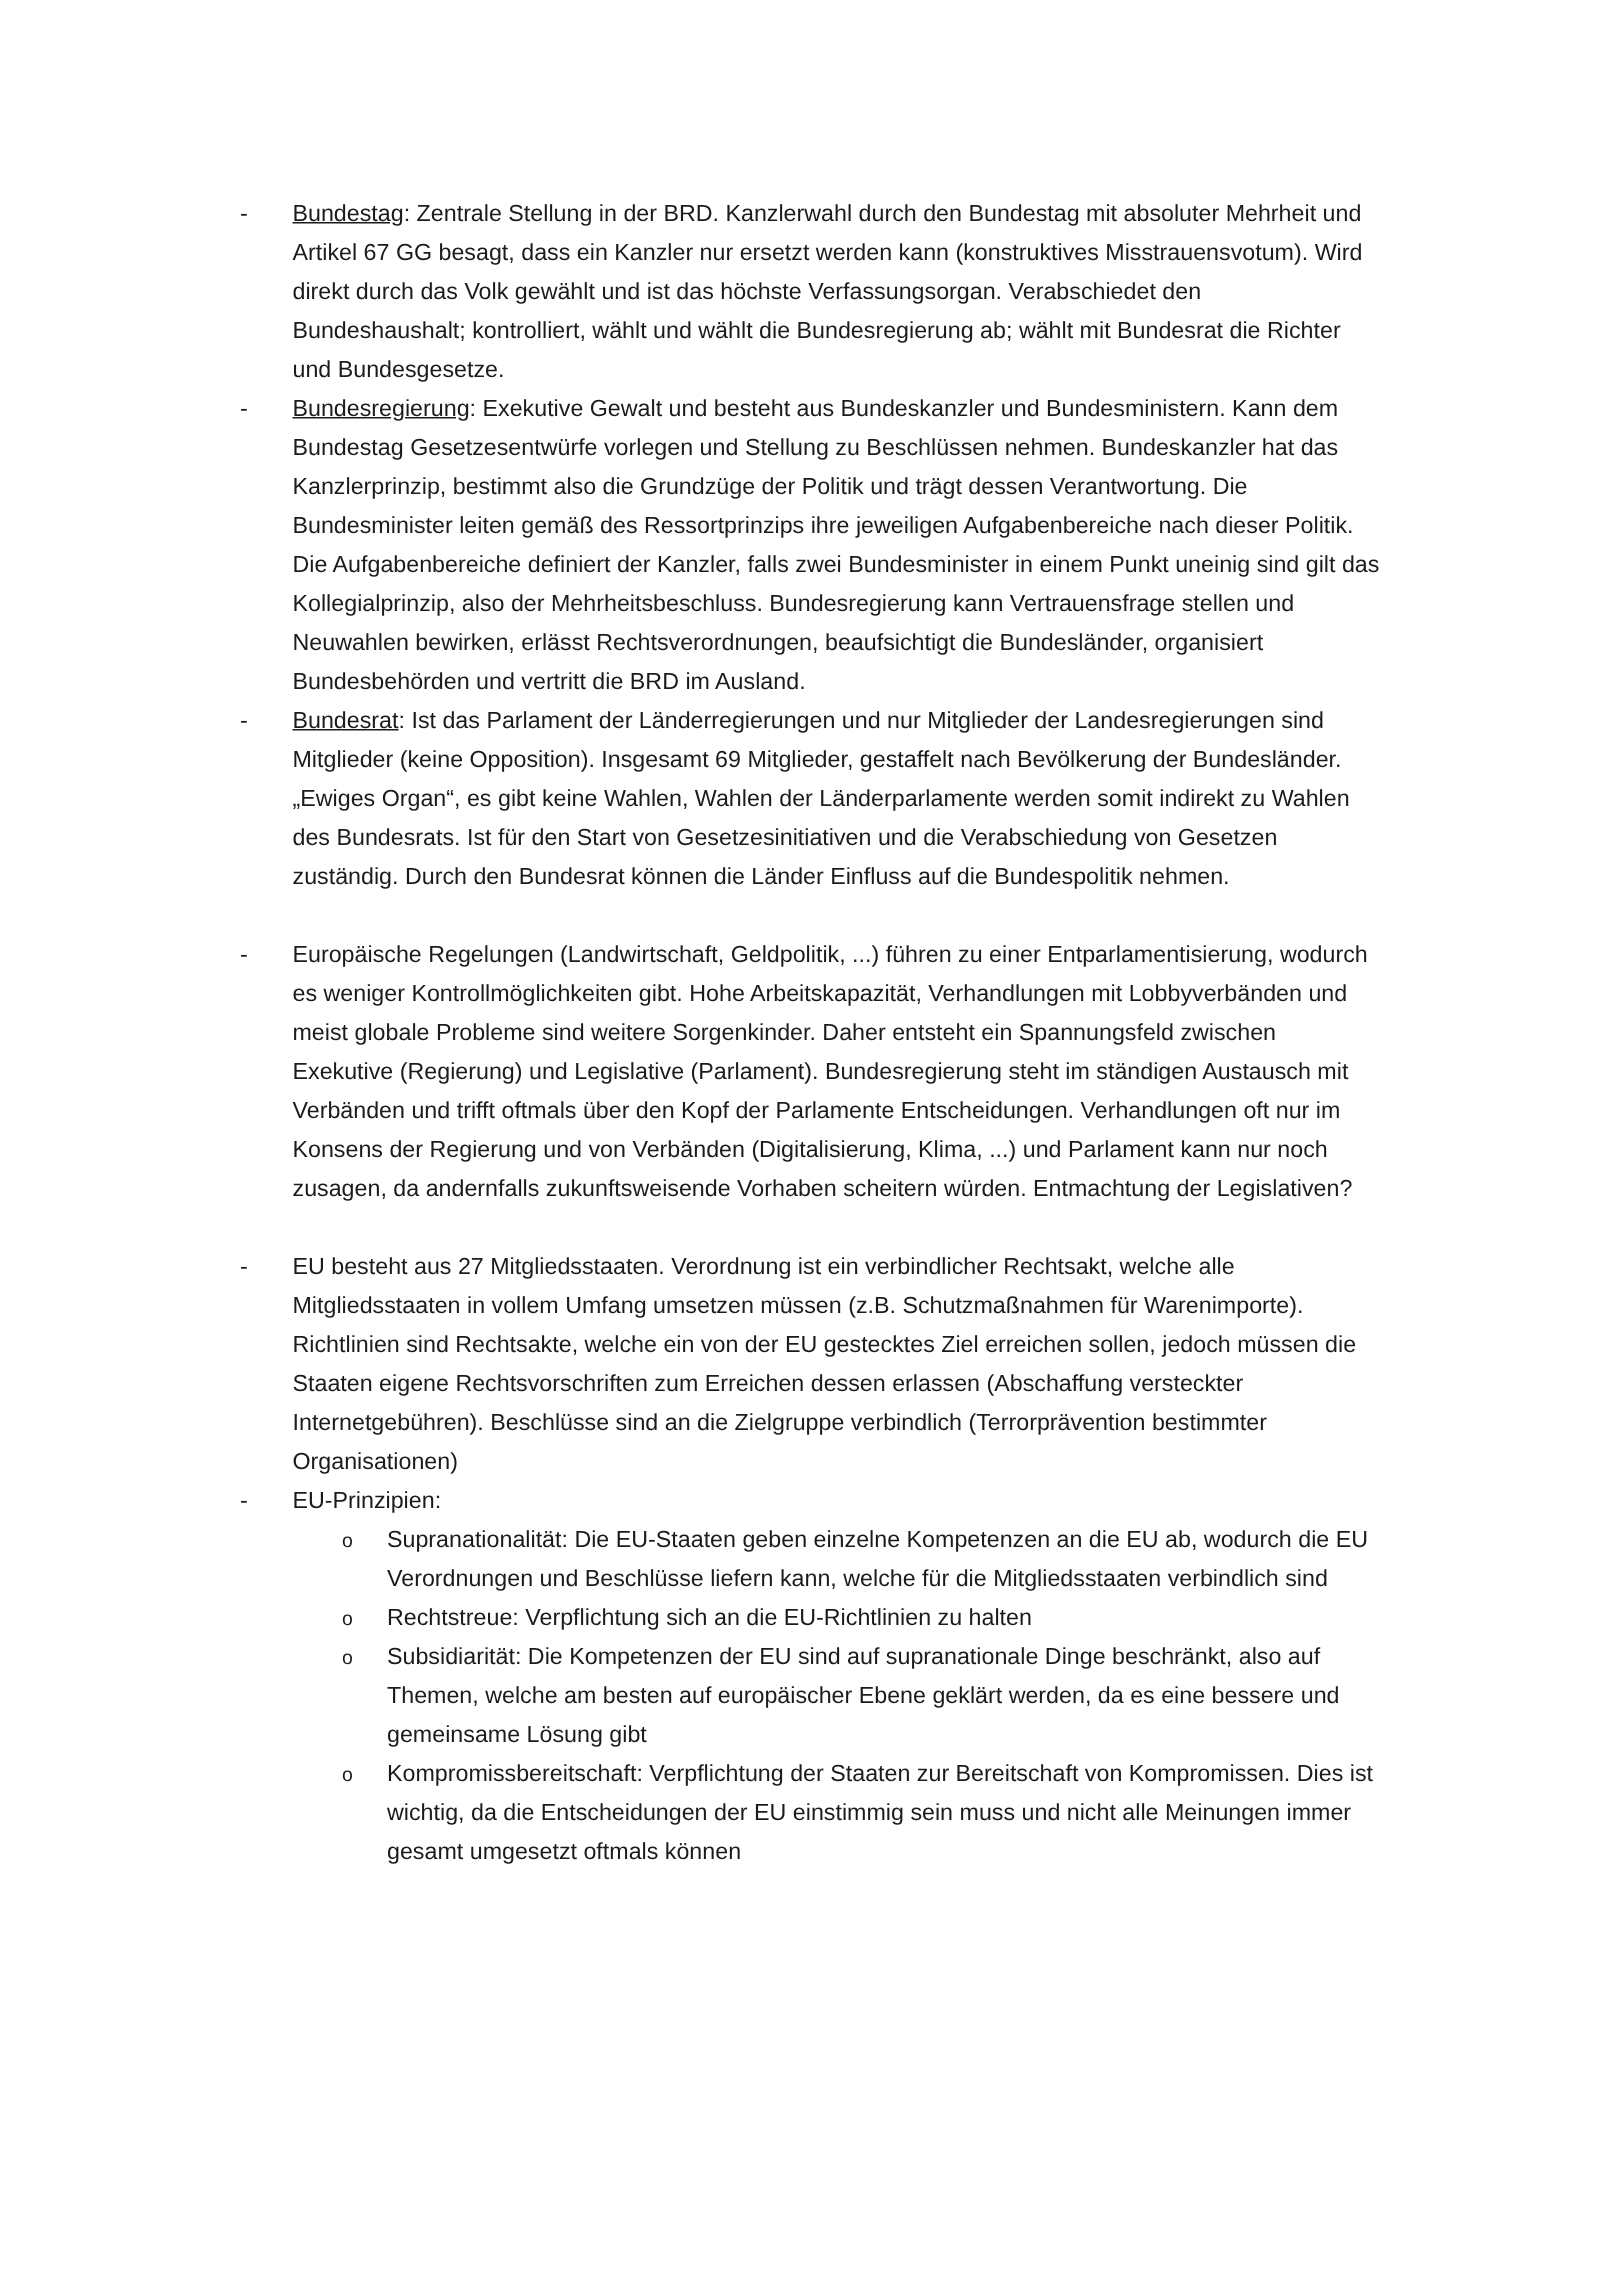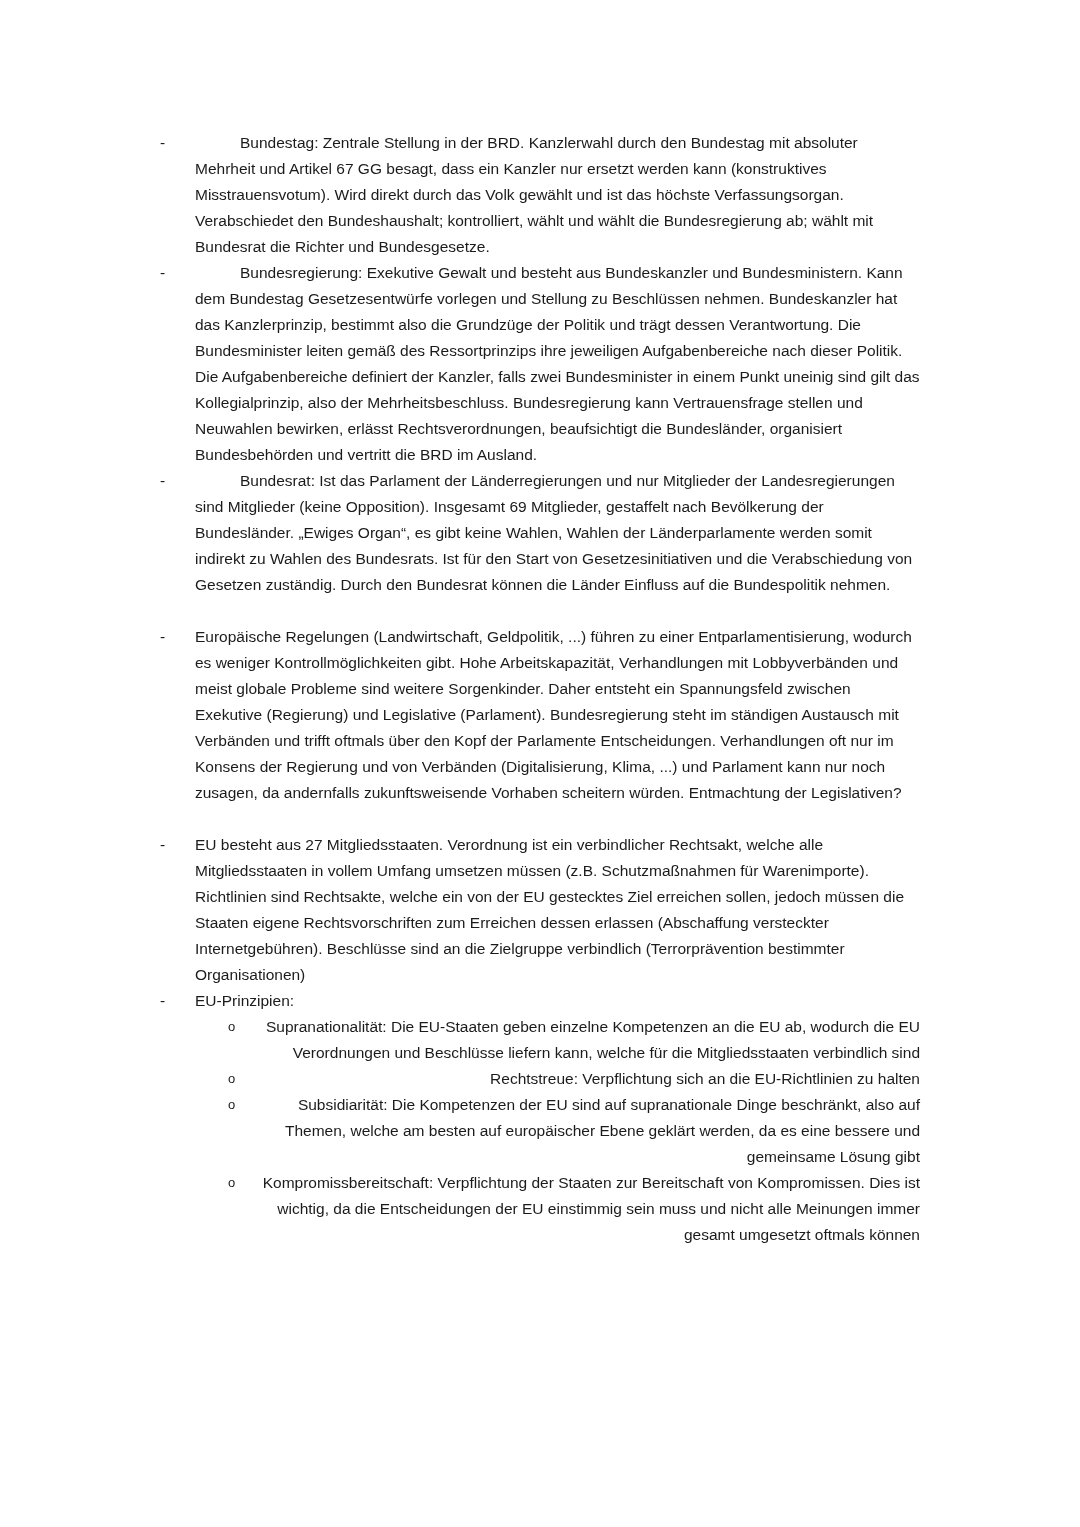--- a/index.html
+++ b/index.html
@@ -33,40 +33,39 @@
   }
   .marker {
     width: 35px;
     flex-shrink: 0;
   }
   .content {
     flex: 1;
     min-width: 0;
   }
   .lead {
-    margin-left: 45px;
+    text-decoration: underline;
   }
   .sub-list {
     margin-top: 0;
   }
   .sub-item {
     display: flex;
     align-items: flex-start;
     padding-left: 33px;
   }
   .sub-marker {
     width: 30px;
     flex-shrink: 0;
     font-size: 13px;
     line-height: 26px;
   }
   .sub-content {
     flex: 1;
     min-width: 0;
-    text-align: right;
   }
 </style>
 </head>
 <body>
 
 <div class="page">
   <div class="bullet-list">
 
     <div class="item">
       <span class="marker">-</span>

